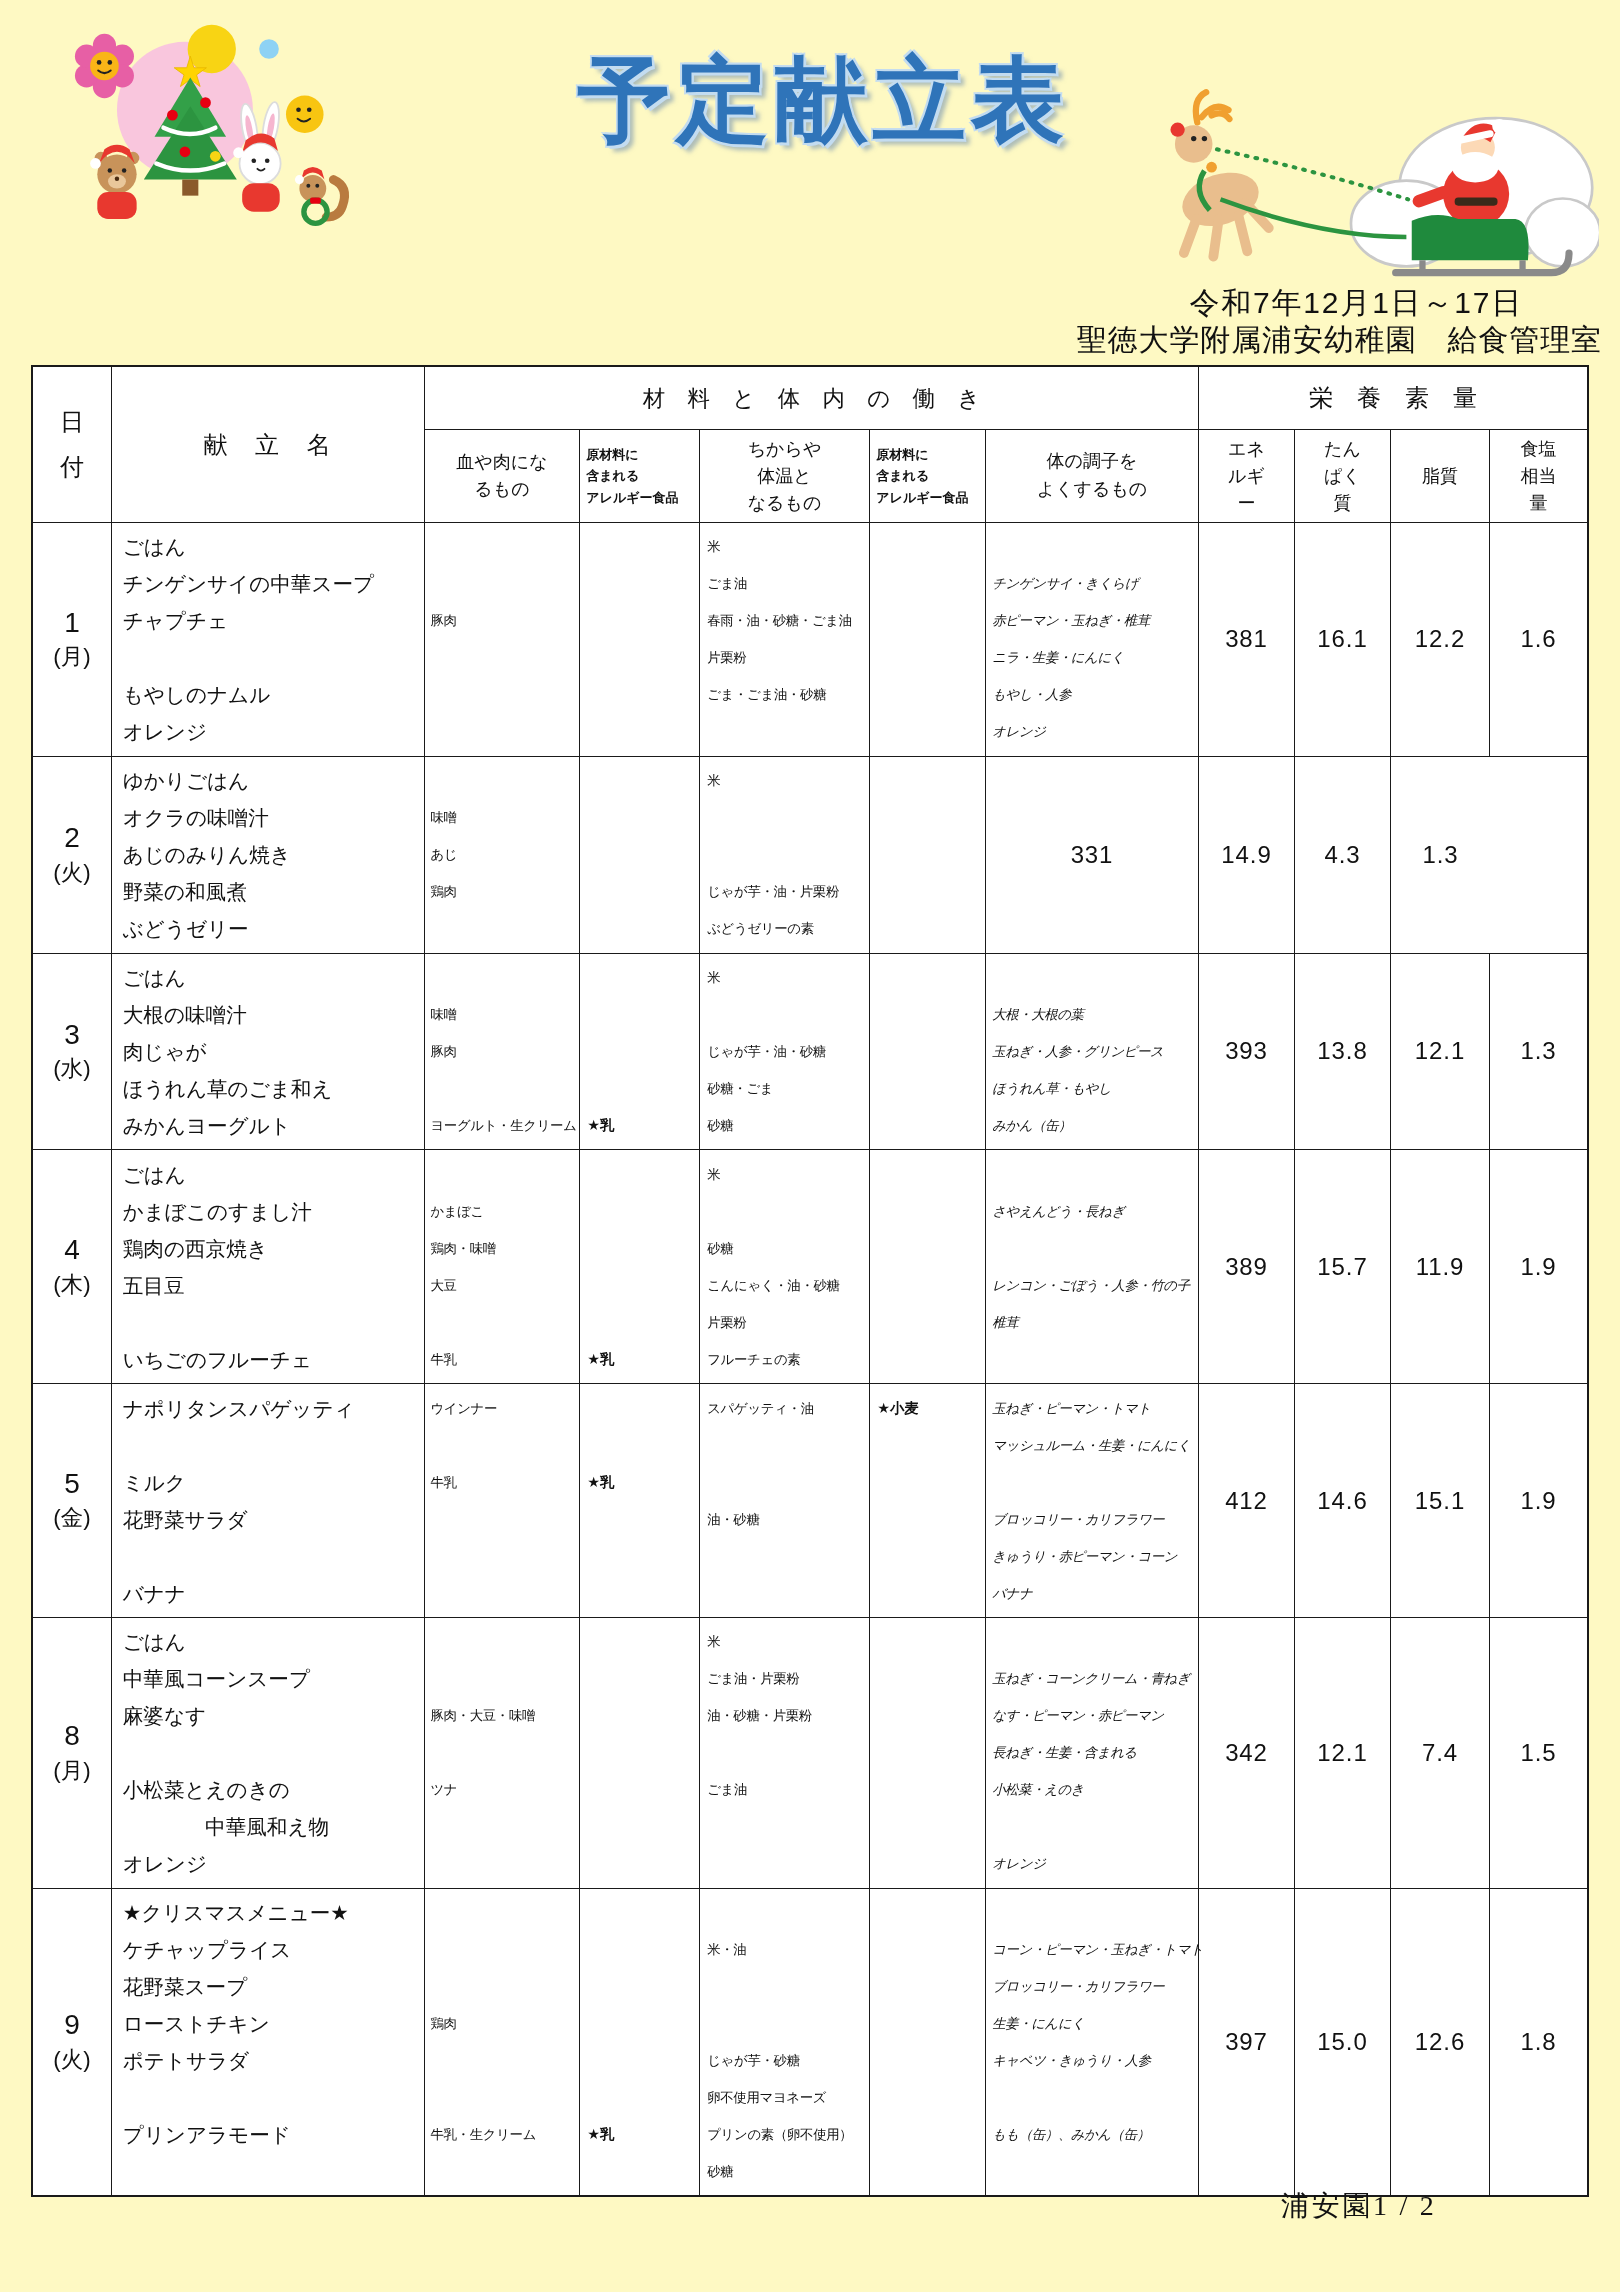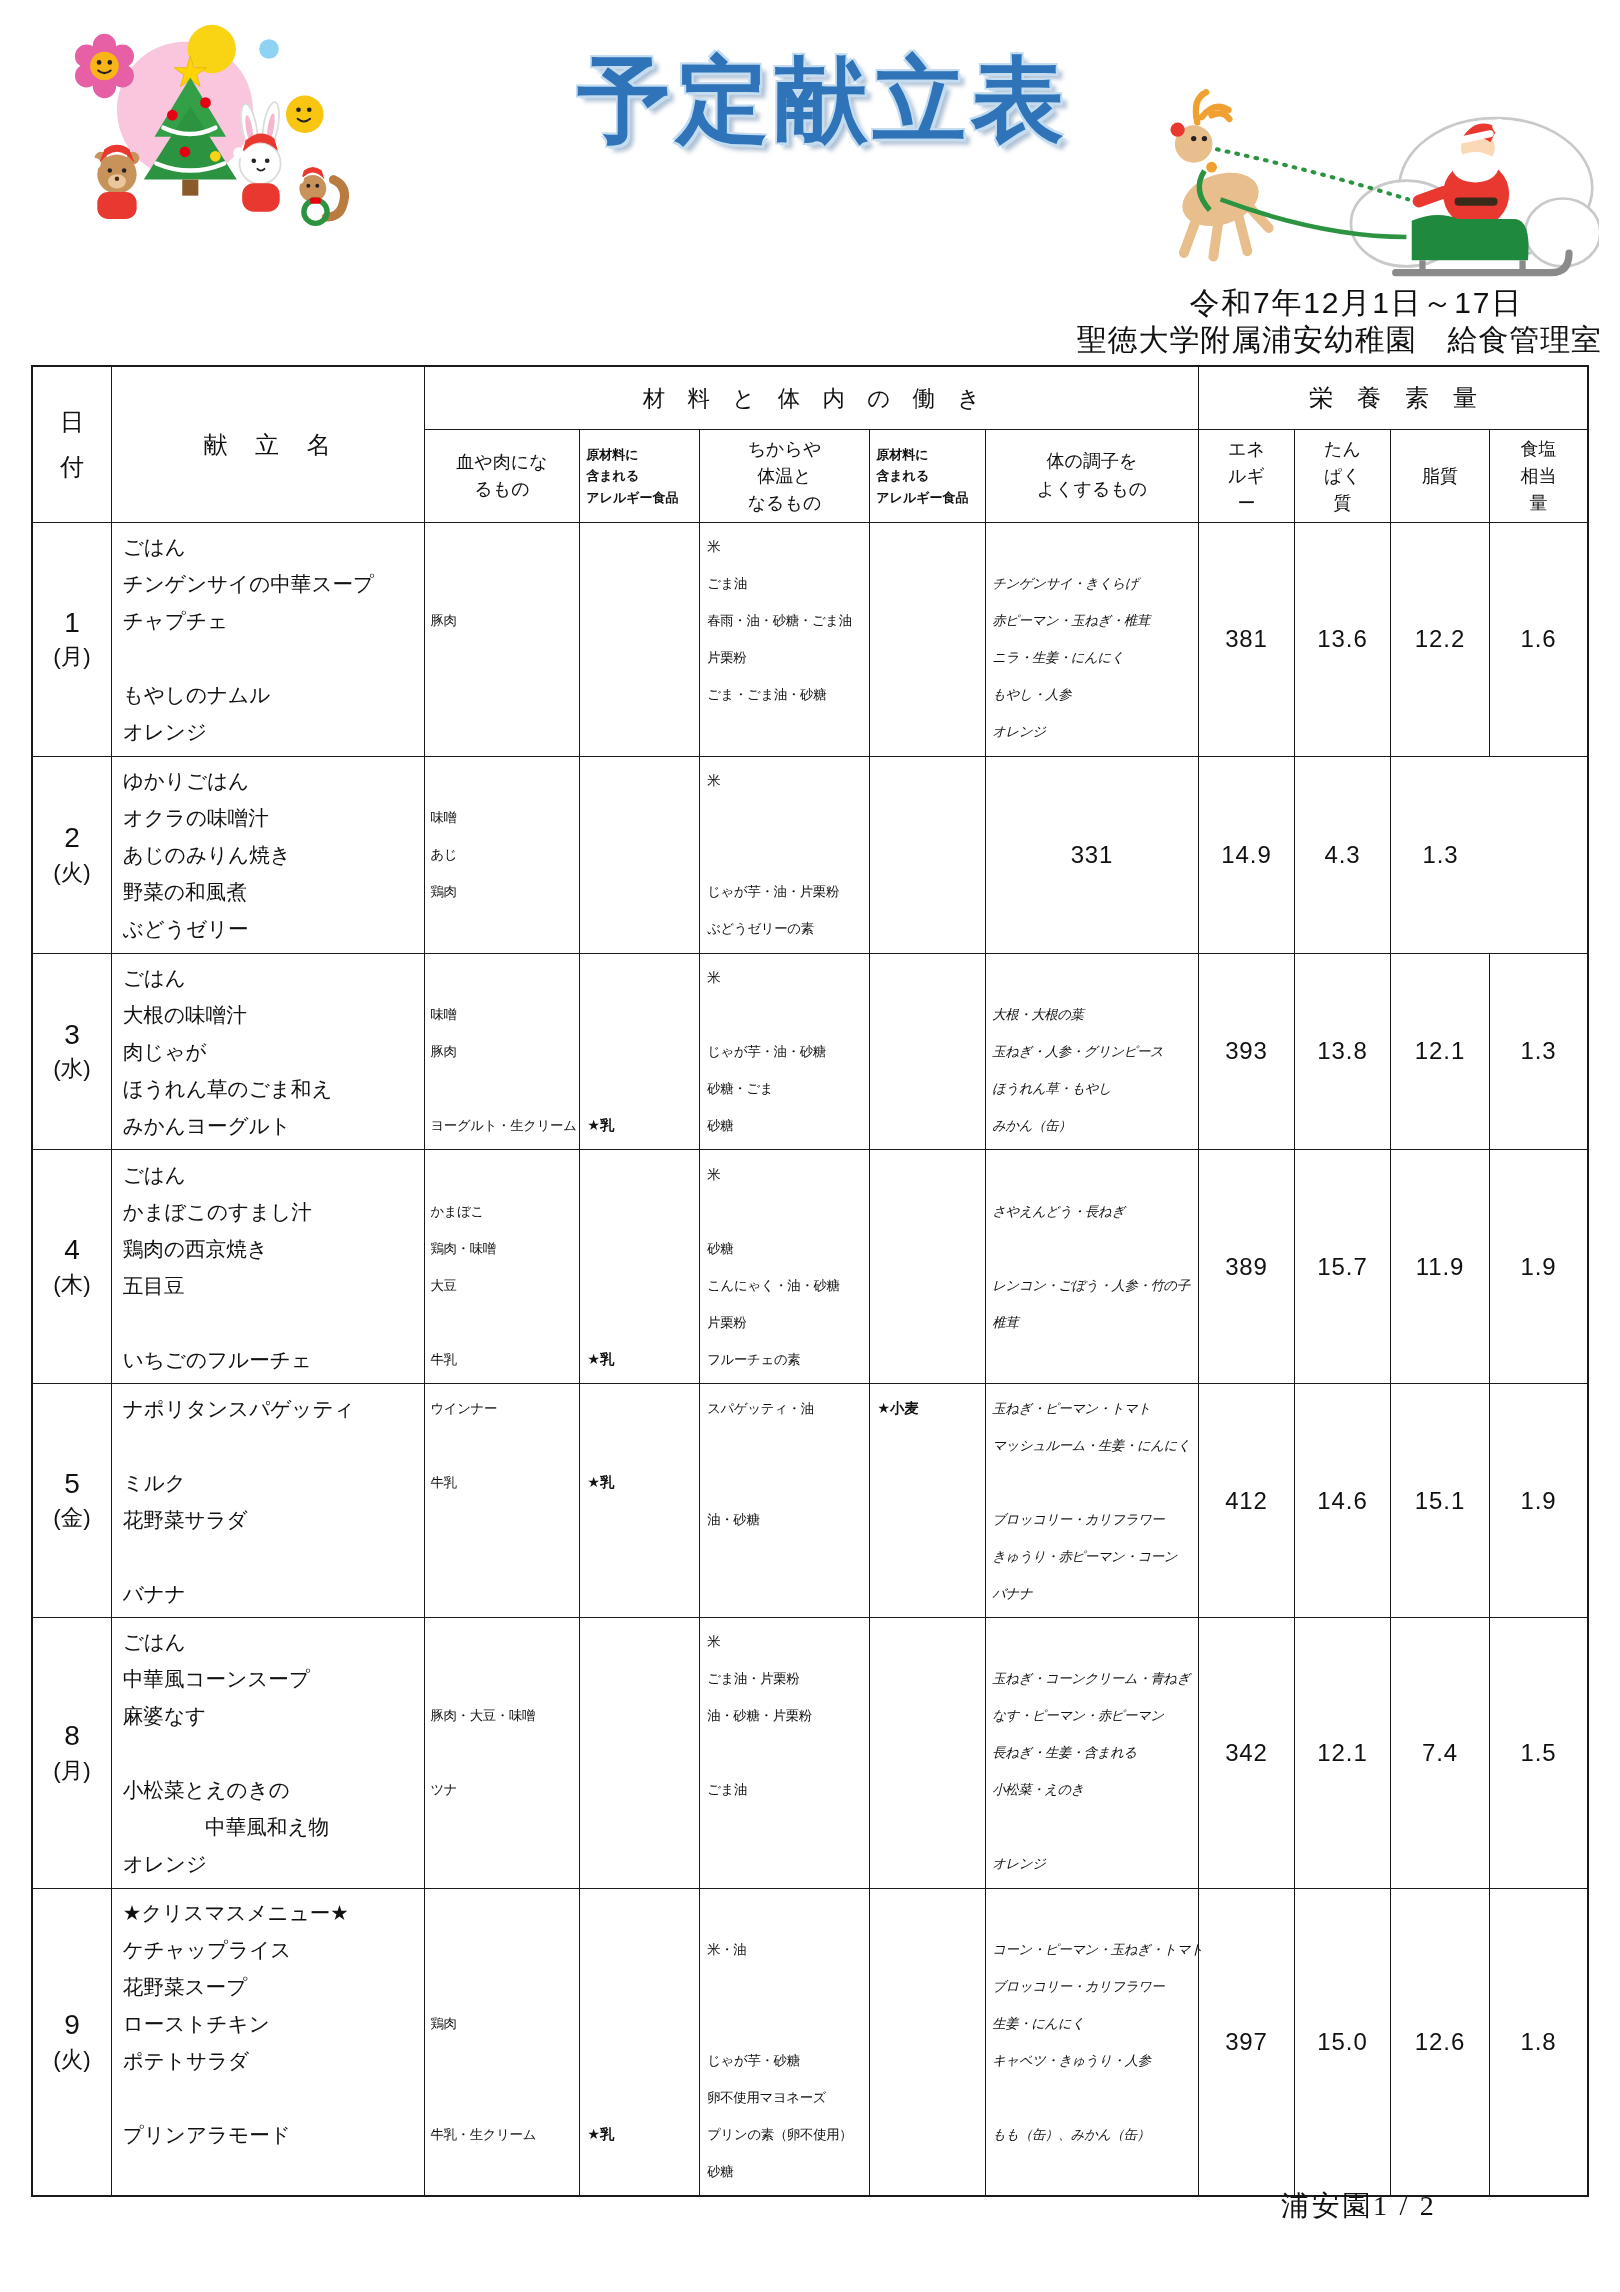--- a/index.html
+++ b/index.html
@@ -1,18 +1,18 @@
 <!DOCTYPE html>
 <html style="font-size:14.3px"><head>
 <meta charset="utf-8">
 <style>
   html,body{margin:0;padding:0;background:#e8e8e8;}
   *{box-sizing:border-box;}
   .sheet{
-    position:relative; width:1620px; height:2293px; background:#ffffff;
+    position:relative; width:1620px; height:2293px; background:#fef9c3;
     font-family:"Liberation Sans","DejaVu Sans",sans-serif; color:#111;
     overflow:hidden; margin:0 auto;
   }
   
   .deco-left{position:absolute; left:49px; top:19.7px; width:313px; height:210px;}
   .deco-right{position:absolute; left:1111px; top:85px; width:488px; height:210px;}
   .title{
     position:absolute; left:537px; top:38px; width:573px; margin:0;
     text-align:center; font-size:93px; font-weight:900; letter-spacing:5.4px;
     color:#2f74b9;
@@ -274,21 +274,21 @@
           </div>
           <div class="cell lines col-condition">
             <div class="line">&nbsp;</div>
             <div class="line">チンゲンサイ・きくらげ</div>
             <div class="line">赤ピーマン・玉ねぎ・椎茸</div>
             <div class="line">ニラ・生姜・にんにく</div>
             <div class="line">もやし・人参</div>
             <div class="line">オレンジ</div>
           </div>
           <div class="cell num-cell">381</div>
-          <div class="cell num-cell">13.6</div>
+          <div class="cell num-cell">16.1</div>
           <div class="cell num-cell">12.2</div>
           <div class="cell num-cell">1.6</div>
         </div>
         <div class="day-row grid-cols">
           <div class="cell date-cell">
             <div class="date-num">2</div>
             <div class="date-week">(火)</div>
           </div>
           <div class="cell lines col-menu">
             <div class="line">ゆかりごはん</div>

